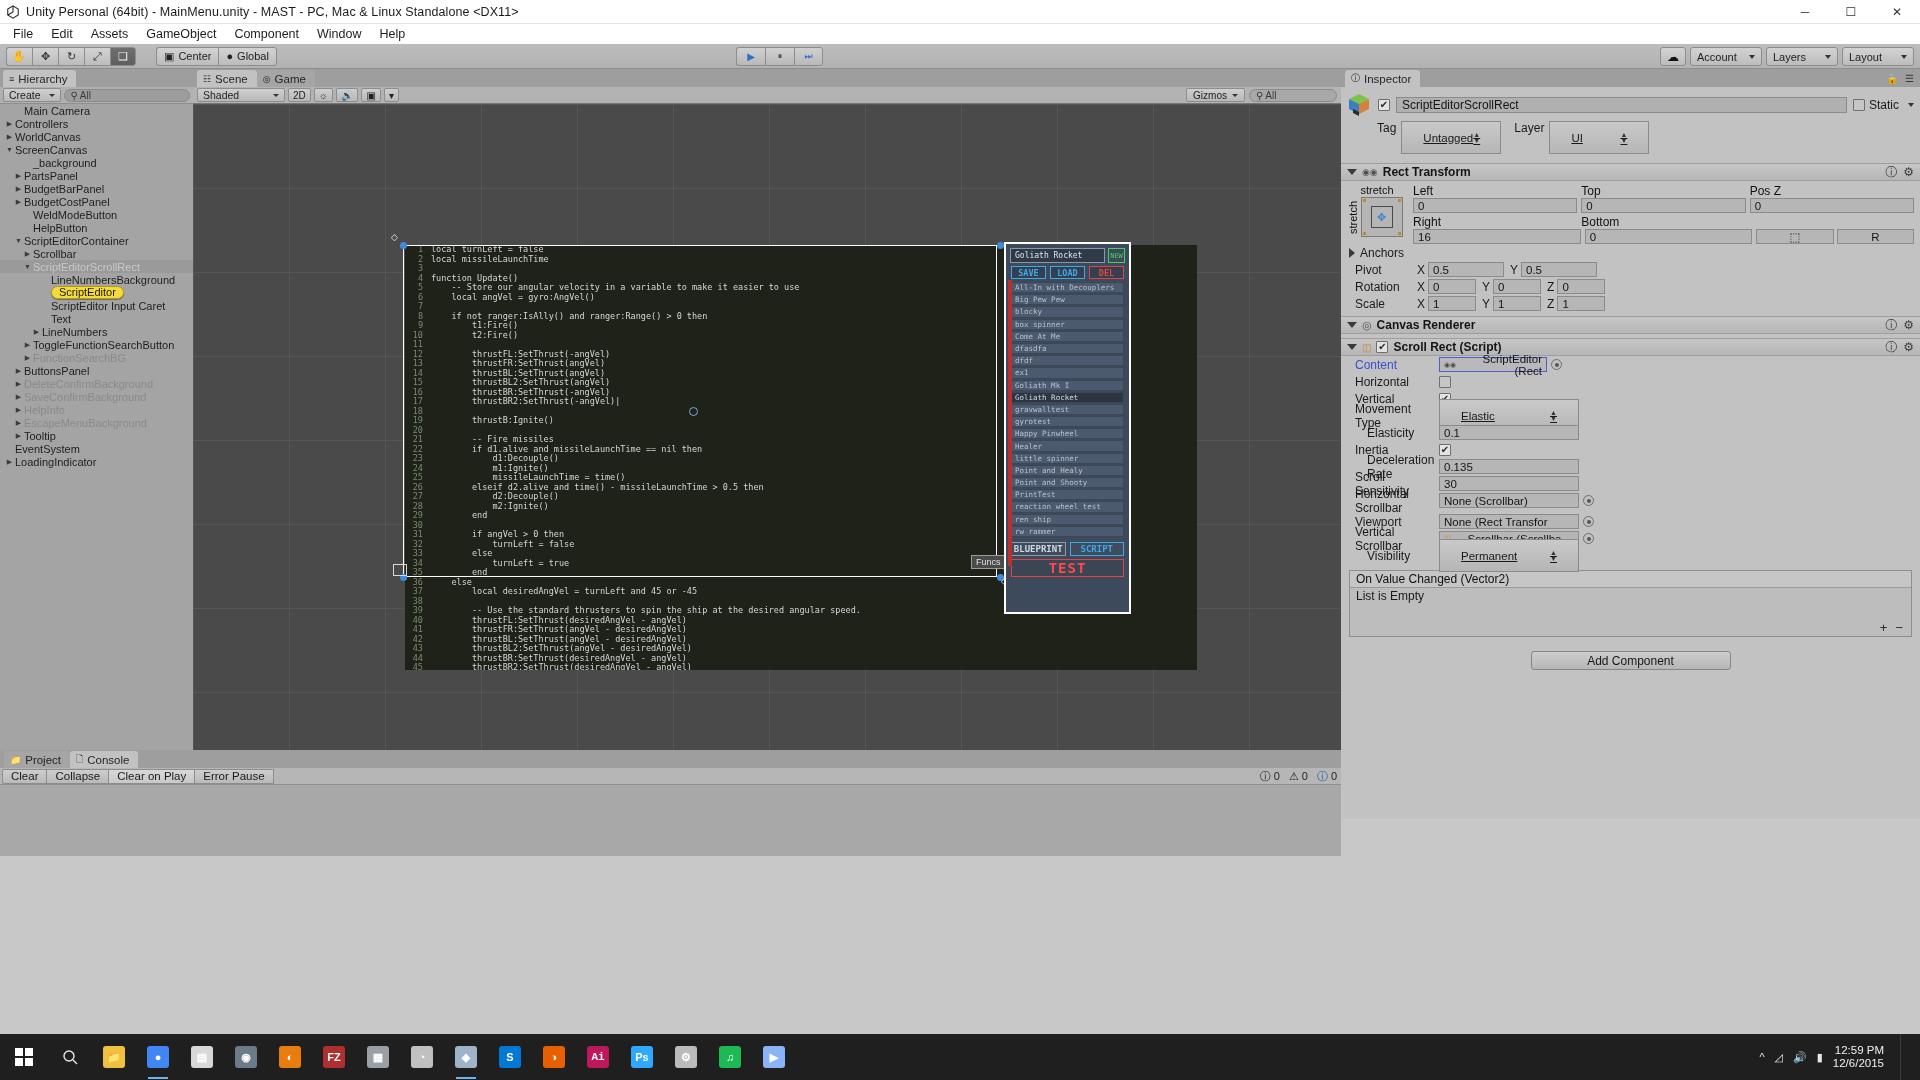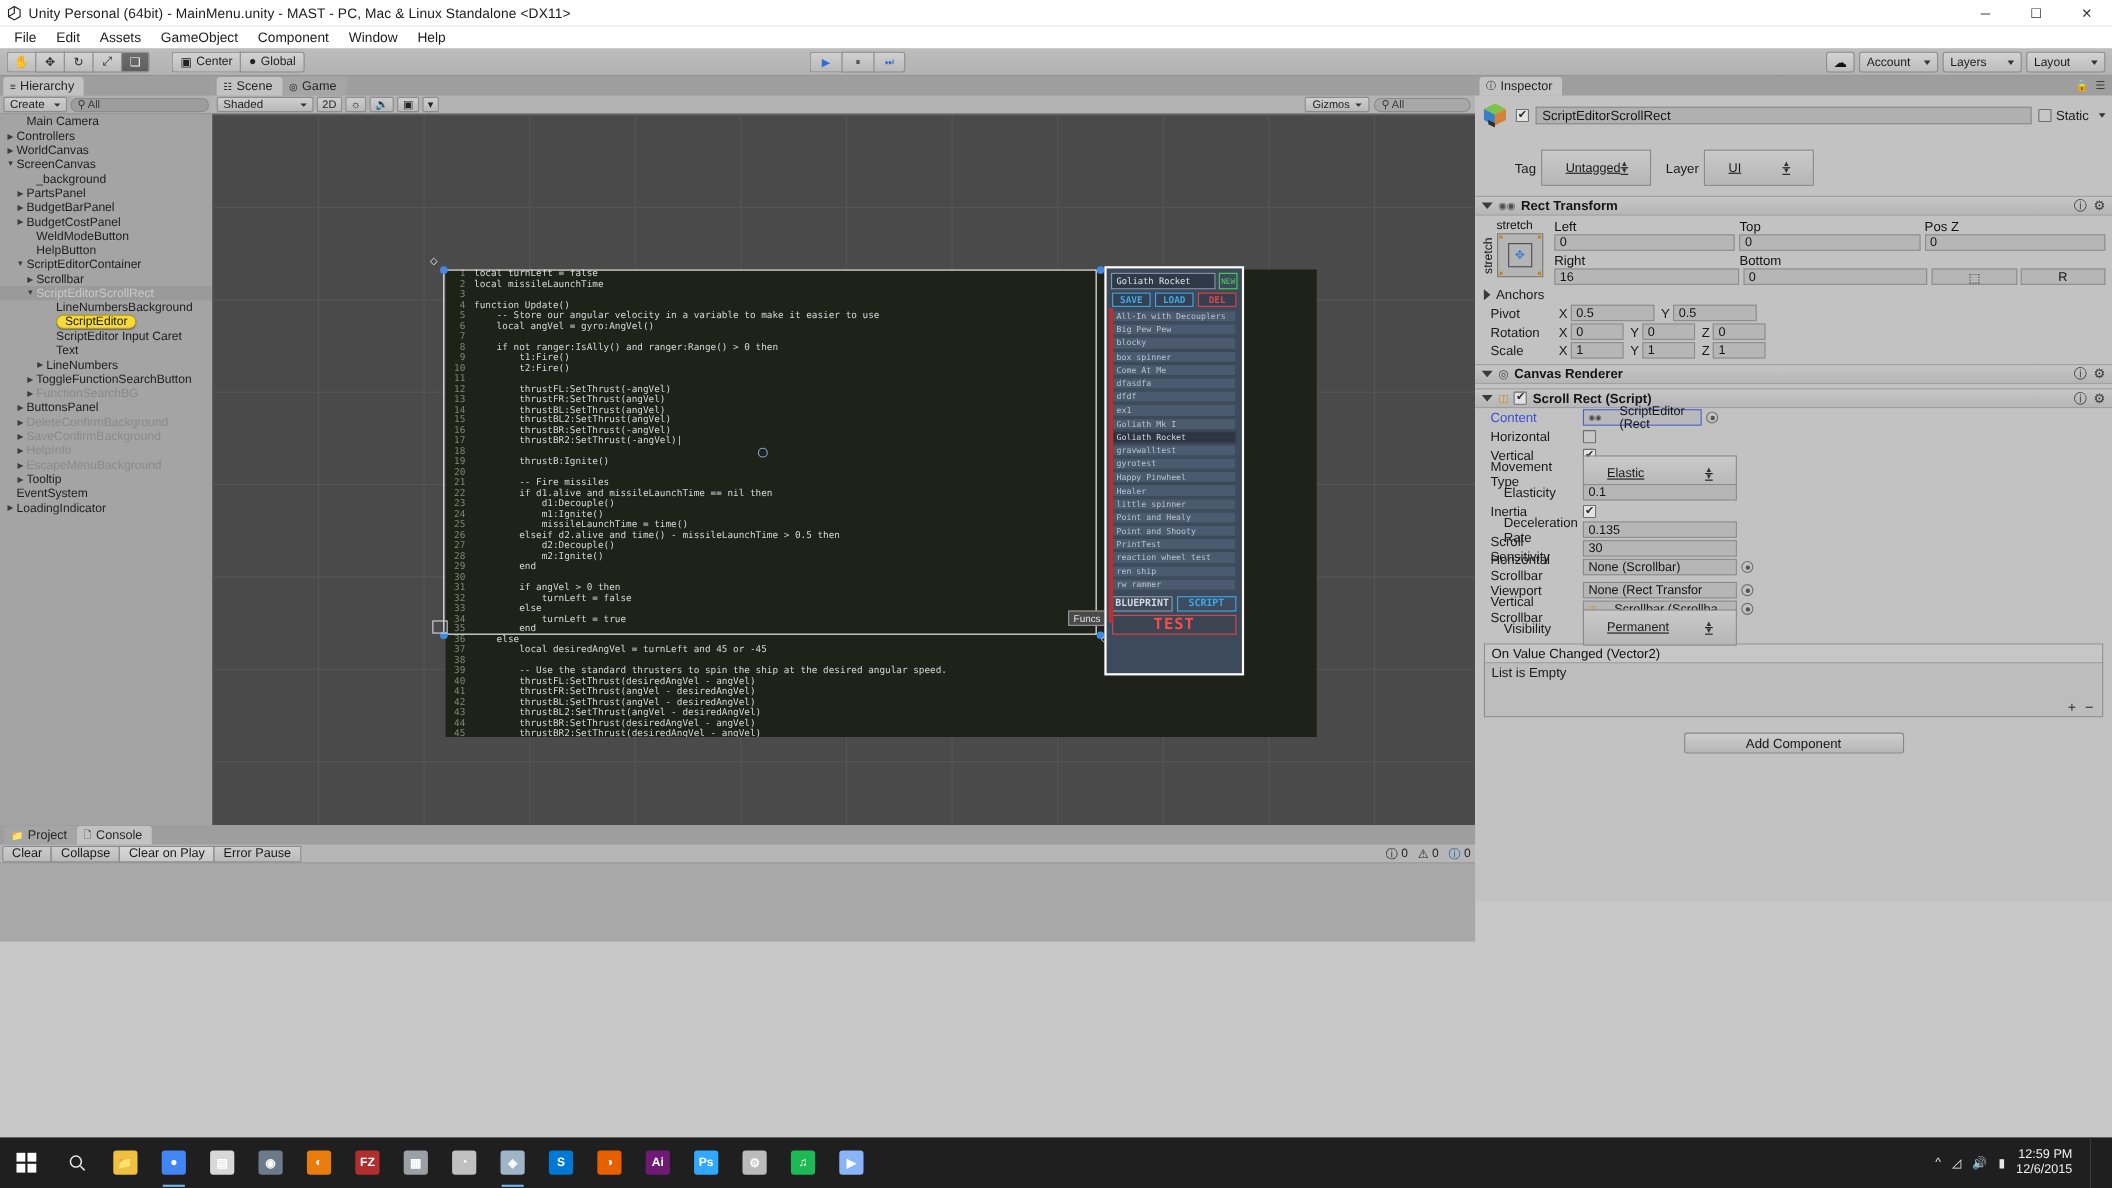--- a/index.html
+++ b/index.html
@@ -164,38 +164,38 @@
   .insp-tabs { height:18px; display:flex; align-items:flex-end; padding-left:4px; background:#9e9e9e; position:relative;}
   .insp-tools { position:absolute; right:6px; bottom:3px; display:flex; gap:6px; align-items:center; color:#3a3a3a; font-size:10px;}
   .insp-body { height:calc(100% - 18px); background:#c2c2c2; overflow:hidden; position:relative; }
   .insp-head { display:flex; align-items:center; gap:6px; padding:5px 6px 2px 6px; }
   .cube-icon { width:25px; height:25px; position:relative; }
   .chk { width:12px; height:12px; background:#e3e3e3; border:1px solid #6f6f6f; border-radius:1px;
       display:flex; align-items:center; justify-content:center; font-size:10px; color:#2a2a2a; line-height:10px;}
   .name-field { flex:1; height:16px; background:#b0b0b0; border:1px solid #8b8b8b; font-size:12px;
       display:flex; align-items:center; padding:0 5px; color:#151515; }
   .static-box { display:flex; align-items:center; gap:4px; font-size:12px; color:#1a1a1a; }
-  .taglayer { display:flex; align-items:center; gap:5px; padding:2px 6px 5px 36px; font-size:12px; color:#1a1a1a;margin-top:15px;}
+  .taglayer { display:flex; align-items:flex-start; gap:5px; padding:2px 6px 5px 36px; font-size:12px; color:#1a1a1a;}
   .sel-field { height:33px; background:linear-gradient(#c9c9c9,#b6b6b6); border:1px solid #8b8b8b;
       display:flex; align-items:center; justify-content:space-between; padding:0 21px; font-size:11.5px; color:#1a1a1a;text-decoration:underline;}
   .updown { font-size:7px; line-height:6px; color:#333; text-align:center; }
 
   .comp-header { height:18px; background:linear-gradient(#c6c6c6,#b6b6b6); border-top:1px solid #9e9e9e;
       border-bottom:1px solid #9e9e9e; display:flex; align-items:center; gap:5px; padding:0 6px; margin-top:4px;}
   .comp-title { font-weight:bold; font-size:12px; color:#151515; }
   .comp-right { margin-left:auto; display:flex; align-items:center; gap:6px; color:#3c3c3c; }
   .foldout { width:0;height:0; border-left:5px solid transparent; border-right:5px solid transparent; border-top:6px solid #3a3a3a; }
   .foldout.closed { border-top:5px solid transparent; border-bottom:5px solid transparent; border-left:6px solid #3a3a3a; border-right:none; }
 
   .row { display:flex; align-items:center; height:17px; padding:0 6px; font-size:12px; color:#1a1a1a; }
   .lbl { color:#1a1a1a; }
   .field { height:15px; background:#b6b6b6; border:1px solid #8b8b8b; display:flex; align-items:center;
       padding:0 4px; font-size:11.5px; color:#141414; }
   .field.blue { border:1px solid #4b63c7; background:#b9b9bd; }
-  .obj-field { display:flex; align-items:center; gap:16px; }
+  .obj-field { display:flex; align-items:center; gap:16px;text-align:right; }
   .radio-dot { width:11px; height:11px; border:1px solid #6d6d6d; border-radius:50%; display:flex;
       align-items:center; justify-content:center; }
   .radio-dot::after{ content:''; width:4px;height:4px;background:#555; border-radius:50%;}
   .evt-box { margin:6px 8px 0 8px; border:1px solid #8f8f8f; background:#bdbdbd; }
   .evt-title { height:17px; background:#c6c6c6; border-bottom:1px solid #9b9b9b; display:flex; align-items:center;
       padding:0 6px; font-size:12px; }
   .evt-empty { height:16px; display:flex; align-items:center; padding:0 6px; font-size:12px; color:#1a1a1a;}
   .evt-footer { height:18px; display:flex; align-items:center; justify-content:flex-end; gap:8px; padding:0 8px; font-size:13px; color:#2c2c2c;}
   .add-comp { margin:14px auto 0 auto; width:200px; height:19px; background:linear-gradient(#cdcdcd,#b6b6b6);
       border:1px solid #878787; border-radius:3px; display:flex; align-items:center; justify-content:center;
@@ -1079,21 +1079,21 @@
         <div class="tb-item run">
           <div class="tb-sq" style="background: rgb(159, 180, 199);">◈</div>
         </div>
         <div class="tb-item">
           <div class="tb-sq" style="background: rgb(0, 120, 212);">S</div>
         </div>
         <div class="tb-item">
           <div class="tb-sq" style="background: rgb(230, 96, 0);">◑</div>
         </div>
         <div class="tb-item">
-          <div class="tb-sq" style="background: #701a75;">Ai</div>
+          <div class="tb-sq" style="background: #be185d; font-family: Liberation Mono, monospace;">Ai</div>
         </div>
         <div class="tb-item">
           <div class="tb-sq" style="background: rgb(49, 168, 255);">Ps</div>
         </div>
         <div class="tb-item">
           <div class="tb-sq" style="background: rgb(187, 187, 187);">⚙</div>
         </div>
         <div class="tb-item">
           <div class="tb-sq" style="background: rgb(29, 185, 84);">♫</div>
         </div>

